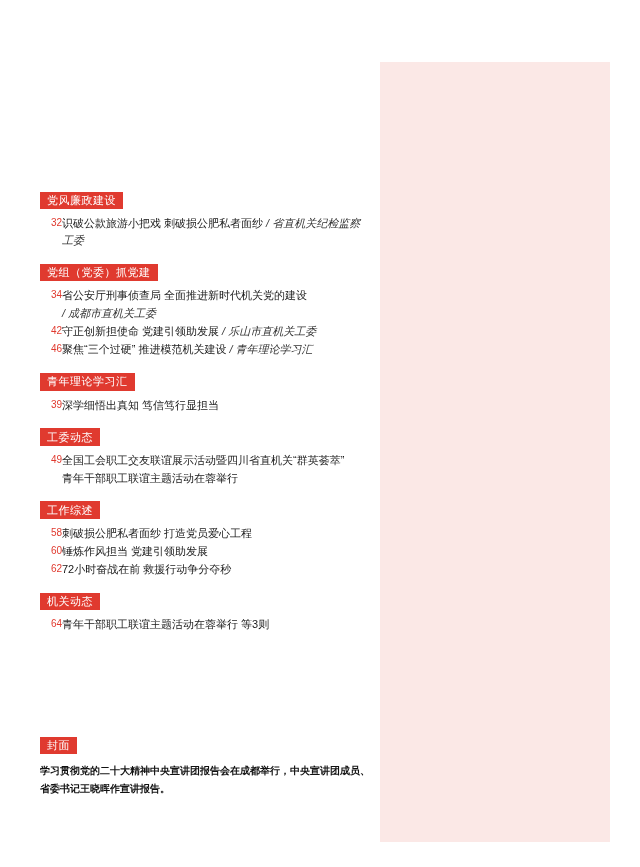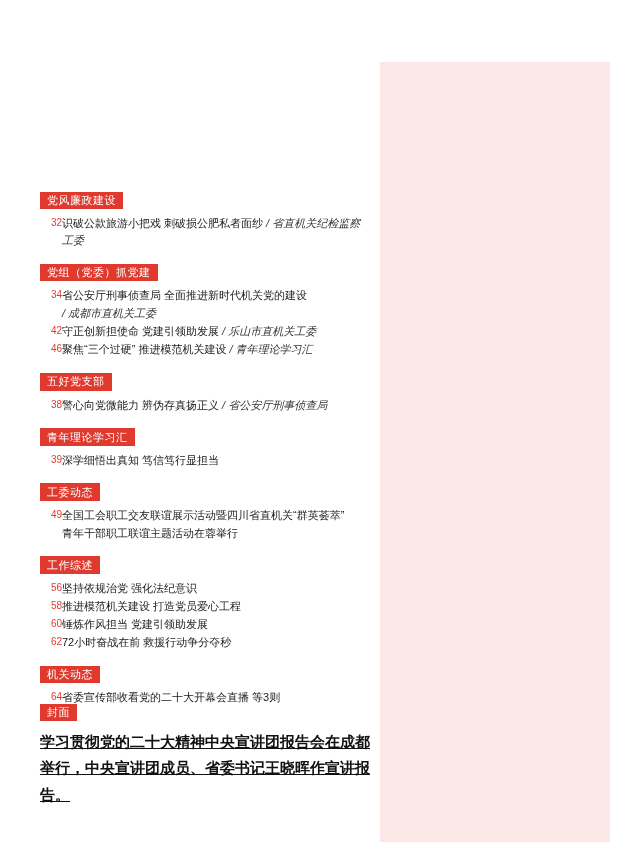--- a/index.html
+++ b/index.html
@@ -53,30 +53,29 @@
   .entry .txt .author{
     color:#333;
     font-style:italic;
   }
   .entry.cont .pg{visibility:hidden;}
   .sec-block{margin-bottom:13px;}
 
   
   #cover-note{
     position:absolute;
-    left:40px;top:702px;
+    left:40px;top:735px;
     width:330px;
   }
   #cover-note .sec-head{margin-bottom:8px;}
   #cover-note .note-text{
-    font-size:15px;
+    font-size:10px;
     font-weight:bold;
     color:#111;
     line-height:1.75;
-    text-decoration:underline;
   }
 </style>
 </head>
 <body>
 
 <div id="right-panel">
 
   
 
   
@@ -97,50 +96,43 @@
       </div><div class="entry cont">
         <span class="pg"></span>
         <span class="txt"><span class="author">/ 成都市直机关工委</span></span>
       </div><div class="entry">
         <span class="pg">42</span>
         <span class="txt">守正创新担使命   党建引领助发展<span class="author">   / 乐山市直机关工委</span></span>
       </div><div class="entry">
         <span class="pg">46</span>
         <span class="txt">聚焦“三个过硬”  推进模范机关建设<span class="author">   / 青年理论学习汇</span></span>
       </div></div>
-    <div class="sec-block"><div class="sec-head">五好党支部</div><div class="entry">
-        <span class="pg">38</span>
-        <span class="txt">警心向党微能力   辨伪存真扬正义<span class="author">   / 省公安厅刑事侦查局</span></span>
-      </div></div>
     <div class="sec-block"><div class="sec-head">青年理论学习汇</div><div class="entry">
         <span class="pg">39</span>
         <span class="txt">深学细悟出真知   笃信笃行显担当</span>
       </div></div>
     <div class="sec-block"><div class="sec-head">工委动态</div><div class="entry">
         <span class="pg">49</span>
         <span class="txt">全国工会职工交友联谊展示活动暨四川省直机关“群英荟萃”</span>
       </div><div class="entry cont">
         <span class="pg"></span>
         <span class="txt">青年干部职工联谊主题活动在蓉举行</span>
       </div></div>
     <div class="sec-block"><div class="sec-head">工作综述</div><div class="entry">
-        <span class="pg">56</span>
-        <span class="txt">坚持依规治党   强化法纪意识</span>
-      </div><div class="entry">
         <span class="pg">58</span>
-        <span class="txt">推进模范机关建设   打造党员爱心工程</span>
+        <span class="txt">刺破损公肥私者面纱   打造党员爱心工程</span>
       </div><div class="entry">
         <span class="pg">60</span>
         <span class="txt">锤炼作风担当   党建引领助发展</span>
       </div><div class="entry">
         <span class="pg">62</span>
         <span class="txt">72小时奋战在前   救援行动争分夺秒</span>
       </div></div>
     <div class="sec-block"><div class="sec-head">机关动态</div><div class="entry">
         <span class="pg">64</span>
-        <span class="txt">省委宣传部收看党的二十大开幕会直播 等3则</span>
+        <span class="txt">青年干部职工联谊主题活动在蓉举行 等3则</span>
       </div></div>
   </div>
 
 <div id="cover-note">
   <div class="sec-head">封面</div>
   <div class="note-text">学习贯彻党的二十大精神中央宣讲团报告会在成都举行，中央宣讲团成员、省委书记王晓晖作宣讲报告。</div>
 </div>
 
 </body></html>

